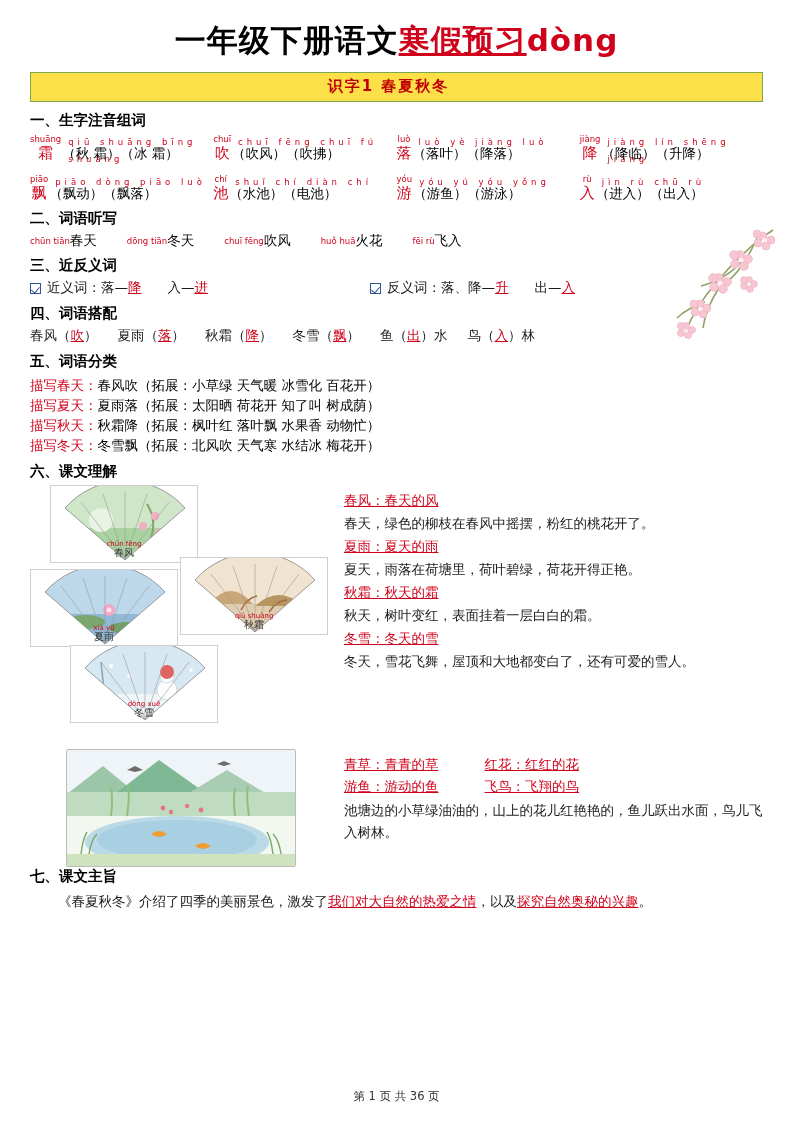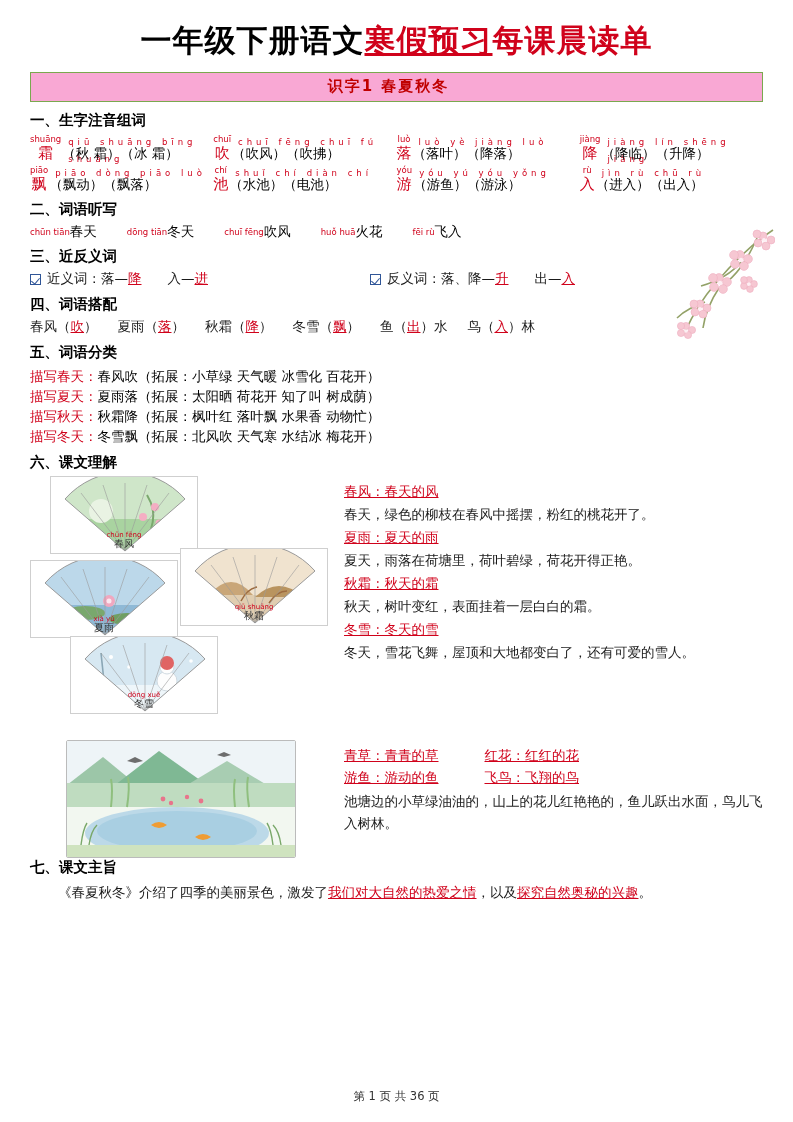--- a/index.html
+++ b/index.html
@@ -35,40 +35,40 @@
     margin: 2px 0 10px 0;
     font-family: "DejaVu Sans", "Liberation Sans", sans-serif;
     white-space: nowrap;
   }
   .title .black { color:#000; }
   .title .red-u { color:#d0021b; text-decoration: underline; }
   .title .red { color:#d0021b; }
 
   .lesson-bar {
     border: 1px solid #7aa84f;
-    background: #f9a8d4;
+    background: #fde047;
     color: #c00000;
     font-weight: bold;
     font-size: 15px;
     text-align: center;
     padding: 4px 16px 5px 0;
     letter-spacing: 2px;
     margin-bottom: 9px;
   }
   .sec-h {
     font-size: 14.5px;
     font-weight: bold;
     color: #000;
     margin: 7px 0 4px 0;
   }
   
   .zi-grid {
     display: grid;
     grid-template-columns: repeat(4, 1fr);
-    row-gap: 3px;
+    row-gap: 12px;
     margin-bottom: 2px;
     position: relative;
     z-index: 2;
   }
   .zi-cell { display:flex; align-items:flex-end; }
   .zi-head {
     display:flex; flex-direction:column; align-items:center;
     margin-right: 1px;
   }
   .py { font-size: 8.5px; color:#d0021b; line-height: 10px; height:11px;}
@@ -213,21 +213,21 @@
         <circle cx="119" cy="18" r="2"></circle>
         <circle cx="96" cy="38" r="2.2"></circle>
         <circle cx="75" cy="61" r="2.2"></circle>
         <circle cx="55" cy="87" r="2"></circle>
         <circle cx="41" cy="109" r="1.8"></circle>
         <circle cx="104" cy="62" r="1.7"></circle>
       </g>
   </svg>
 
   <div class="title">
-    <span class="black">一年级下册语文</span><span class="red-u">寒假预习</span><span class="red">每课晨读单</span>
+    <span class="black">一年级下册语文</span><span class="red-u">寒假预习</span><span class="red">dòng</span>
   </div>
 
   <div class="lesson-bar">识字1   春夏秋冬</div>
 
   <div class="sec-h">一、生字注音组词</div>
   <div class="zi-grid">
     <div class="zi-cell">
       <div class="zi-head">
           <span class="py">shuāng</span>
           <span class="zi-char">霜</span>

